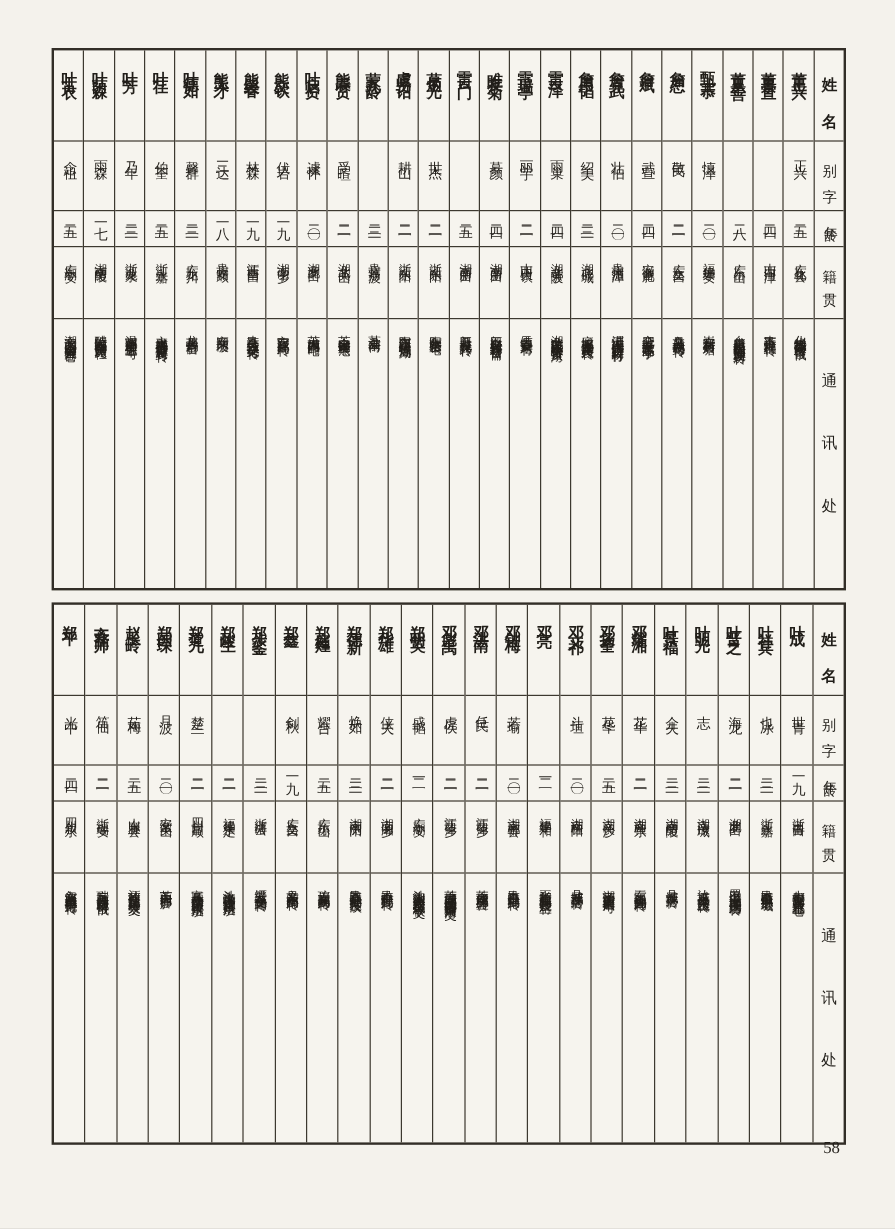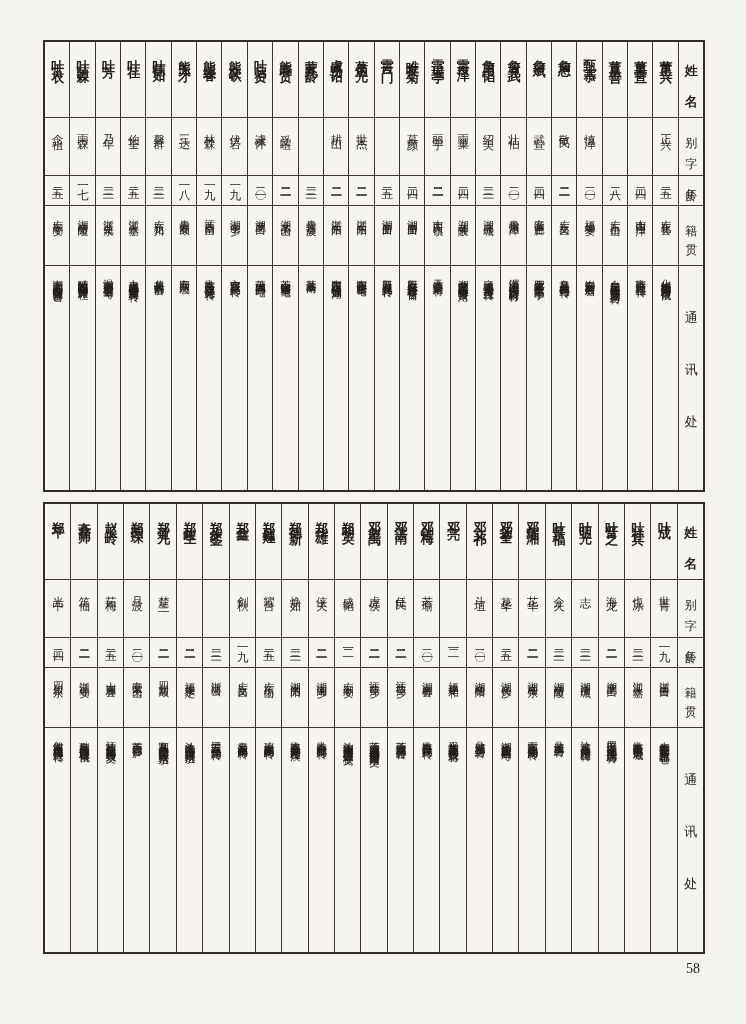--- a/index.html
+++ b/index.html
@@ -47,21 +47,21 @@
   .c-native{ height:60px;  font-size:10.5px; letter-spacing:2px; padding-top:5px; }
   .c-addr  { flex:1; border-bottom:none; font-size:10.5px; letter-spacing:1px; line-height:12px; padding-top:5px; }
   
   .hc-name   { letter-spacing:30px; padding-top:12px; font-weight:700; font-size:13px; }
   .hc-zi     { letter-spacing:20px; padding-top:9px;  font-size:12px; }
   .hc-age    { letter-spacing:2px;  padding-top:3px;  font-size:11.5px; }
   .hc-native { letter-spacing:20px; padding-top:9px;  font-size:12px; }
   .hc-addr   { letter-spacing:52px; padding-top:34px; font-size:13px; line-height:normal; }
   .page-number {
     position:absolute;
-    right:46px; bottom:47px;
+    right:46px; bottom:58px;
     font-size:14px;
     font-family:"Liberation Serif","DejaVu Serif",serif;
     color:#211e19;
   }
 </style>
 </head>
 <body>
 
 <div class="page">
   <div class="tables">

